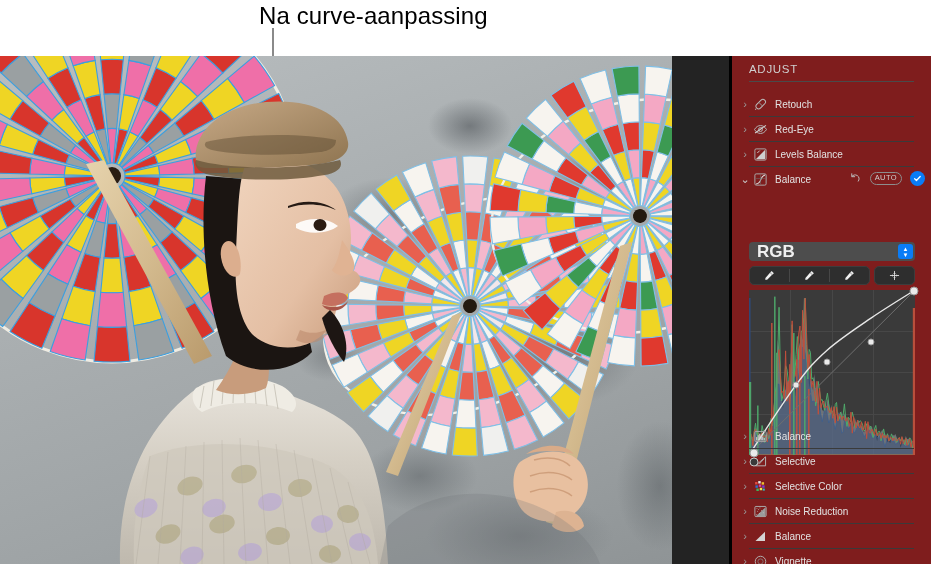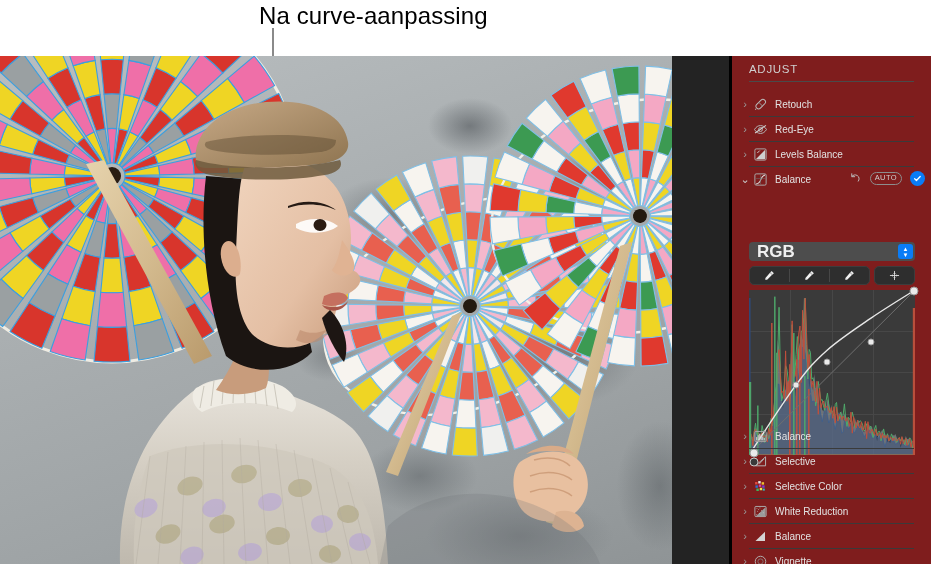--- a/index.html
+++ b/index.html
@@ -1016,21 +1016,21 @@
             <rect x="5.6" y="5.4" width="0.8" height="0.8"></rect>
             <rect x="4.6" y="7.4" width="0.8" height="0.8"></rect>
             <rect x="7" y="3.8" width="0.8" height="0.8"></rect>
             <rect x="6.4" y="9.6" width="0.8" height="0.8"></rect>
             <rect x="8.8" y="6.6" width="0.8" height="0.8"></rect>
             <rect x="10.6" y="9" width="0.8" height="0.8"></rect>
             <rect x="3.6" y="10.8" width="0.8" height="0.8"></rect>
           </g>
         </svg>
       </span>
-      <span class="lbl">White Reduction</span>
+      <span class="lbl">Noise Reduction</span>
       <span class="rule"></span>
     </div>
 
     <div class="row" style="top:468px;">
       <span class="chev">›</span>
       <span class="ic">
         <svg width="15" height="15" viewBox="0 0 16 16">
           <path d="M2.6 12.8 L12.8 3 L12.8 12.8 Z" fill="#d4d4d4"></path>
         </svg>
       </span>

